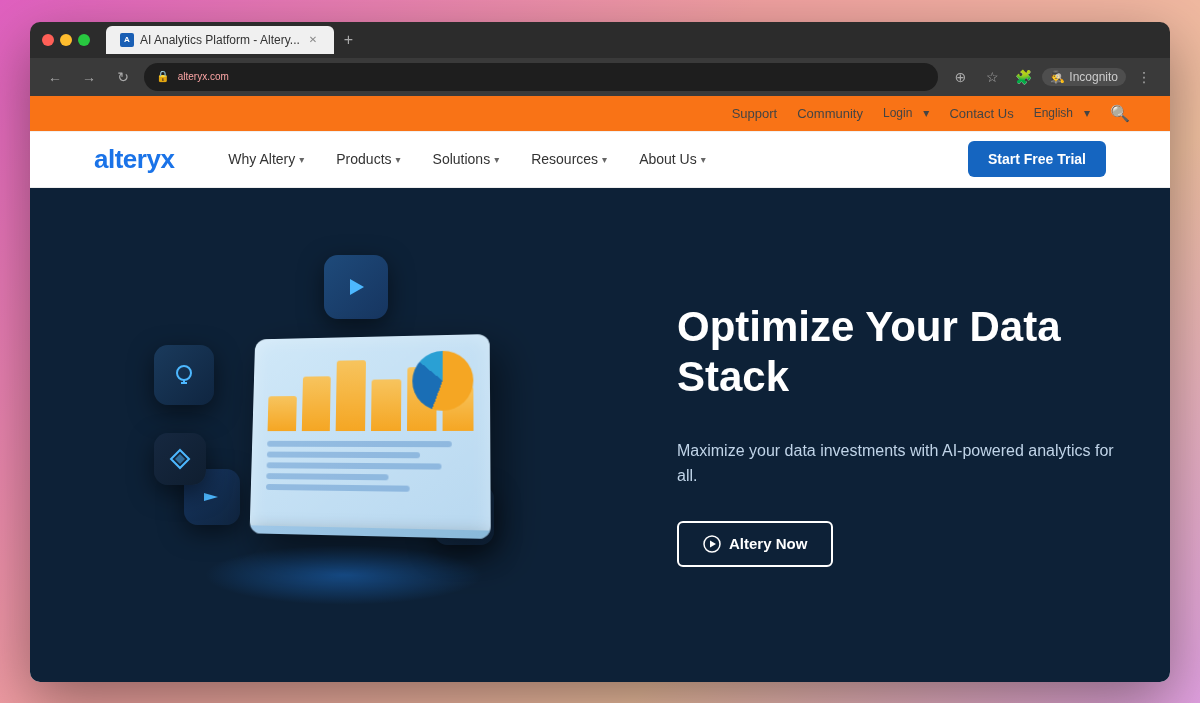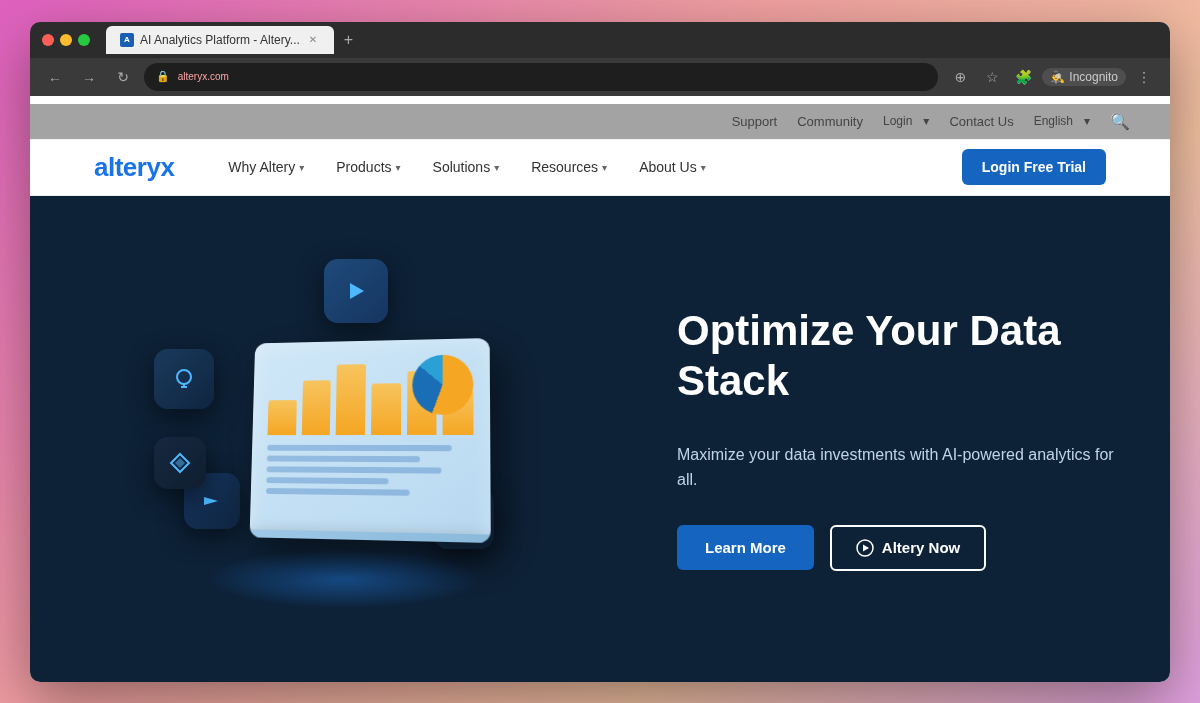--- a/index.html
+++ b/index.html
@@ -186,28 +186,27 @@
     .website {
       flex: 1;
       background: white;
       overflow: hidden;
       display: flex;
       flex-direction: column;
     }
 
     
     .utility-bar {
-      background: #a3a3a3;
+      background: #f97316;
       display: flex;
       align-items: center;
       justify-content: flex-end;
       padding: 8px 40px;
       gap: 20px;
       border-bottom: 1px solid #f0f0f0;
-      margin-top: 8px;
     }
 
     .utility-link {
       color: #444;
       font-size: 13px;
       text-decoration: none;
       cursor: pointer;
     }
 
     .utility-link-with-arrow {
@@ -554,21 +553,21 @@
         </div>
         <div class="nav-item">
           <span>Resources</span>
           <span class="nav-chevron">▾</span>
         </div>
         <div class="nav-item">
           <span>About Us</span>
           <span class="nav-chevron">▾</span>
         </div>
       </div>
-      <button class="start-trial-btn">Login Free Trial</button>
+      <button class="start-trial-btn">Start Free Trial</button>
     </div>
 
     <div class="hero">
 
       <div class="hero-left">
         <div class="illustration-container">
 
           <div class="floor-glow"></div>
 
           <div class="icon-chip chip-top">
@@ -630,21 +629,20 @@
             <div class="book-spine"></div>
           </div>
 
         </div>
       </div>
 
       <div class="hero-right">
         <h1 class="hero-title">Optimize Your Data Stack</h1>
         <p class="hero-subtitle">Maximize your data investments with AI-powered analytics for all.</p>
         <div class="hero-buttons">
-          <button class="btn-learn-more">Learn More</button>
           <button class="btn-watch-now">
             <svg width="18" height="18" viewBox="0 0 18 18">
               <circle cx="9" cy="9" r="8" fill="none" stroke="white" stroke-width="1.5"></circle>
               <polygon points="7,5.5 13,9 7,12.5" fill="white"></polygon>
             </svg>
             <span>Altery Now</span>
           </button>
         </div>
       </div>
 

